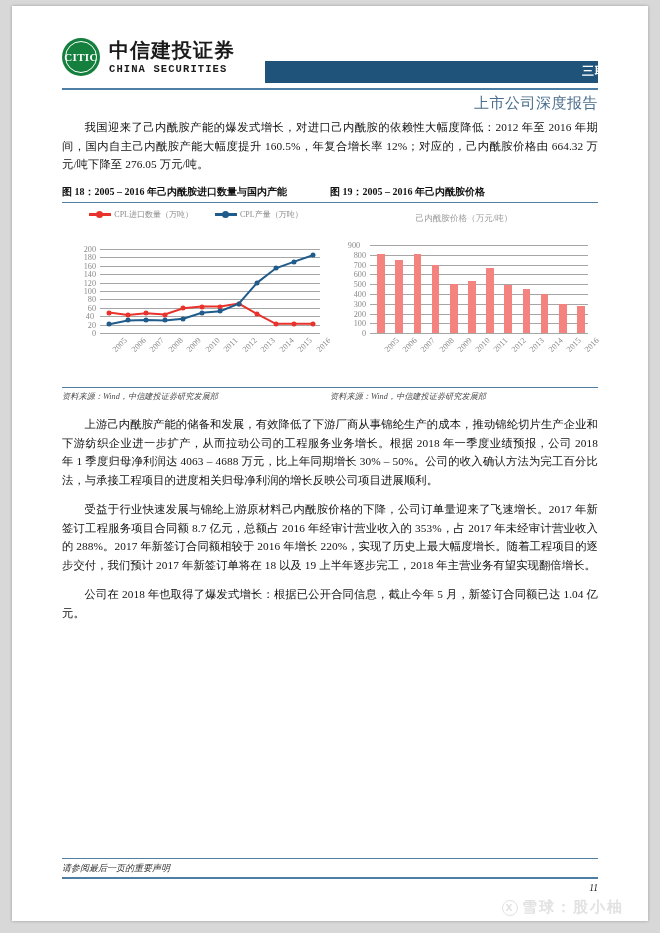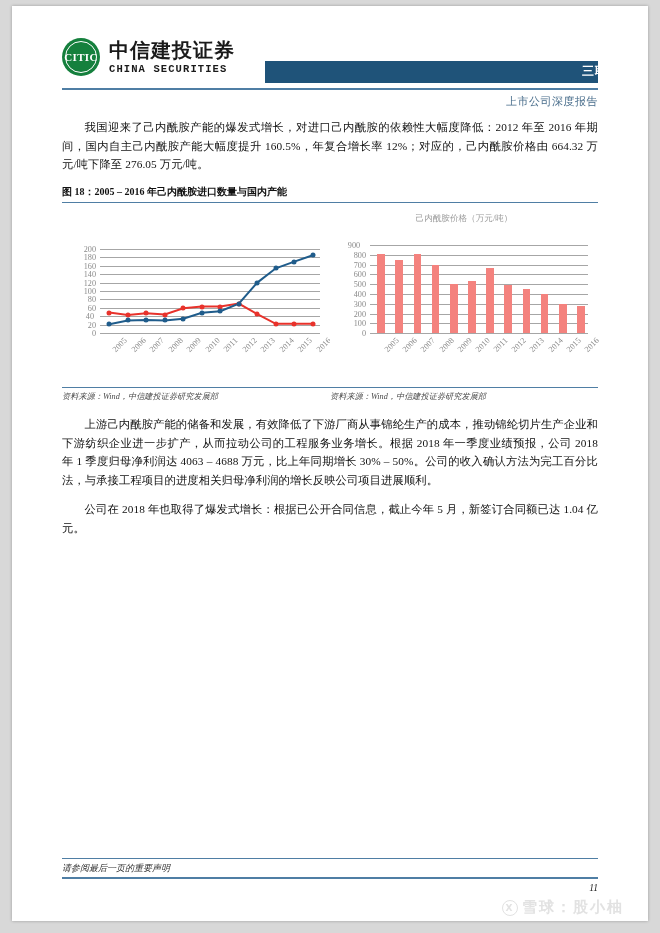--- a/index.html
+++ b/index.html
@@ -27,21 +27,21 @@
        font-family:"Liberation Serif",serif;}
   .logo-text{margin-left:9px;}
   .logo-cn{font-size:20px;font-weight:bold;color:#1a1a1a;letter-spacing:1px;
        font-family:"DejaVu Sans","Liberation Sans",sans-serif;line-height:1.1;}
   .logo-en{font-size:10.5px;font-weight:bold;color:#1a1a1a;letter-spacing:1.1px;
        font-family:Liberation Mono, monospace;margin-top:2px;}
   .hdr-bar{position:absolute;left:253px;top:55px;width:333px;height:22px;background:#1f5379;}
   .hdr-bar-label{position:absolute;right:14px;top:57px;font-size:12px;color:#ffffff;
        font-weight:bold;letter-spacing:1px;}
   .hdr-rule{position:absolute;left:50px;top:82px;width:536px;height:2px;background:#4f7ea4;}
-  .hdr-sub{position:absolute;right:50px;top:88px;font-size:11px;color:#4a6e8c;letter-spacing:.5px;}
+  .hdr-sub{position:absolute;right:50px;top:88px;font-size:15px;color:#4a6e8c;letter-spacing:.5px;}
 
   
   .content{position:absolute;left:50px;top:112px;width:536px;}
   p.para{margin:0 0 11px 0;font-size:11.3px;line-height:18.5px;color:#111;
       text-align:justify;text-indent:2em;letter-spacing:.1px;}
 
   
   .fig-block{margin-top:8px;}
   .fig-titles{display:flex;}
   .fig-title{font-size:10px;font-weight:bold;color:#111;width:268px;}
@@ -103,25 +103,36 @@
     <div class="hdr-sub">上市公司深度报告</div>
   </div>
 
   <div class="content">
 
     <p class="para">我国迎来了己内酰胺产能的爆发式增长，对进口己内酰胺的依赖性大幅度降低：2012 年至 2016 年期间，国内自主己内酰胺产能大幅度提升 160.5%，年复合增长率 12%；对应的，己内酰胺价格由 664.32 万元/吨下降至 276.05 万元/吨。</p>
 
     <div class="fig-block">
       <div class="fig-titles">
         <div class="fig-title">图 18：2005 – 2016 年己内酰胺进口数量与国内产能</div>
+        <div class="fig-title">图 19：2005 – 2016 年己内酰胺价格</div>
       </div>
       <div class="fig-rule"></div>
 
       <div class="charts">
         <div class="chart-box left" id="chart-line">
+            <div class="legend">
+              <div class="legend-item">
+                <span class="lg-line" style="background: rgb(232, 50, 43);"></span>
+                <span>CPL进口数量（万吨）</span>
+              </div>
+              <div class="legend-item">
+                <span class="lg-line" style="background: rgb(31, 92, 139);"></span>
+                <span>CPL产量（万吨）</span>
+              </div>
+            </div>
             <div class="ylab" style="left: 10px; top: 128px;">0</div>
             <div class="gl" style="left: 38px; top: 128px; width: 220px; background: rgb(166, 166, 166);"></div>
             <div class="ylab" style="left: 10px; top: 119.6px;">20</div>
             <div class="gl" style="left: 38px; top: 119.6px; width: 220px; background: rgb(166, 166, 166);"></div>
             <div class="ylab" style="left: 8px; top: 111.2px;">40</div>
             <div class="gl" style="left: 38px; top: 111.2px; width: 220px; background: rgb(166, 166, 166);"></div>
             <div class="ylab" style="left: 10px; top: 102.8px;">60</div>
             <div class="gl" style="left: 38px; top: 102.8px; width: 220px; background: rgb(166, 166, 166);"></div>
             <div class="ylab" style="left: 10px; top: 94.4px;">80</div>
             <div class="gl" style="left: 38px; top: 94.4px; width: 220px; background: rgb(166, 166, 166);"></div>
@@ -227,20 +238,21 @@
           </div>
       </div>
 
       <div class="src-row">
         <div class="src">资料来源：Wind，中信建投证券研究发展部</div>
         <div class="src">资料来源：Wind，中信建投证券研究发展部</div>
       </div>
     </div>
 
     <p class="para" style="margin-top:13px">上游己内酰胺产能的储备和发展，有效降低了下游厂商从事锦纶生产的成本，推动锦纶切片生产企业和下游纺织企业进一步扩产，从而拉动公司的工程服务业务增长。根据 2018 年一季度业绩预报，公司 2018 年 1 季度归母净利润达 4063 – 4688 万元，比上年同期增长 30% – 50%。公司的收入确认方法为完工百分比法，与承接工程项目的进度相关归母净利润的增长反映公司项目进展顺利。</p>
+    <p class="para">受益于行业快速发展与锦纶上游原材料己内酰胺价格的下降，公司订单量迎来了飞速增长。2017 年新签订工程服务项目合同额 8.7 亿元，总额占 2016 年经审计营业收入的 353%，占 2017 年未经审计营业收入的 288%。2017 年新签订合同额相较于 2016 年增长 220%，实现了历史上最大幅度增长。随着工程项目的逐步交付，我们预计 2017 年新签订单将在 18 以及 19 上半年逐步完工，2018 年主营业务有望实现翻倍增长。</p>
     <p class="para">公司在 2018 年也取得了爆发式增长：根据已公开合同信息，截止今年 5 月，新签订合同额已达 1.04 亿元。</p>
   </div>
 
   <div class="footer">
     <div class="foot-rule-top"></div>
     <div class="foot-text">请参阅最后一页的重要声明</div>
     <div class="foot-rule-bot"></div>
     <div class="pgnum">11</div>
   </div>
 

